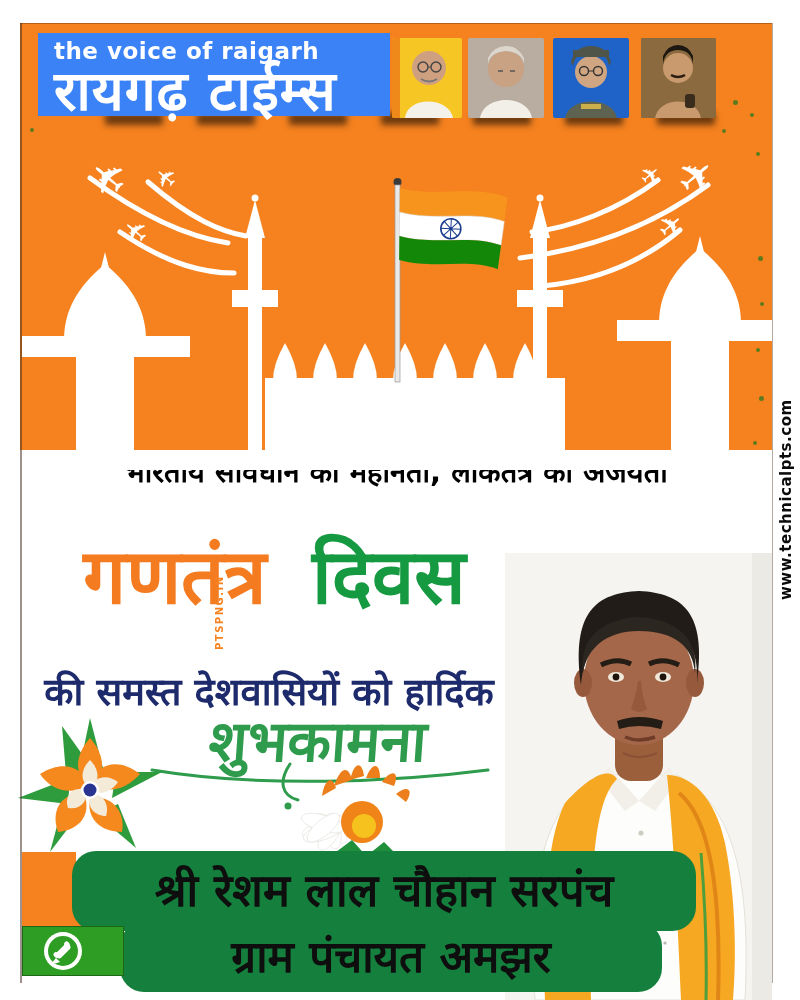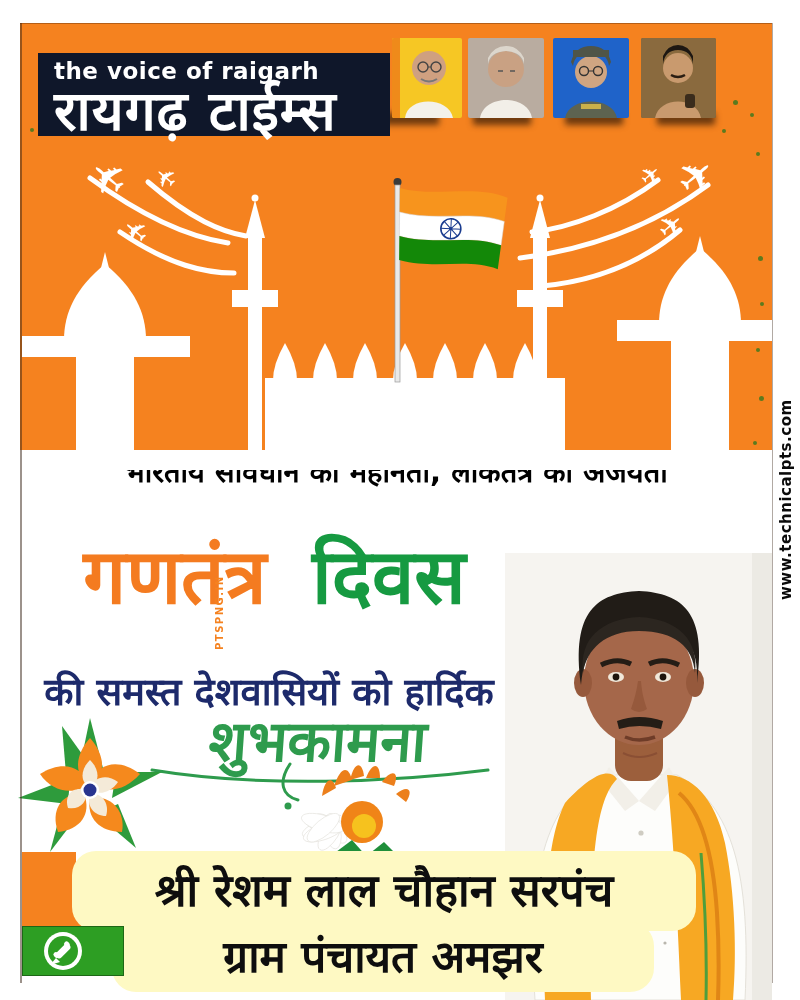--- a/index.html
+++ b/index.html
@@ -7,22 +7,22 @@
          font-family:"DejaVu Sans",sans-serif;}
   .abs{position:absolute;}
 
   
   .orange-zone{left:20px;top:23px;width:752px;height:427px;background:#f5821f;
                border-top:1px solid rgba(60,30,10,.35);}
   .frame{left:20px;top:23px;width:750px;height:960px;border-left:2px solid rgba(60,40,25,.5);
          border-right:1px solid rgba(60,40,25,.4);pointer-events:none;z-index:9;}
 
   
-  .banner{left:38px;top:33px;width:352px;height:83px;background:#0f172a;color:#fff;
-          padding:6px 0 0 16px;box-sizing:border-box;z-index:3;margin-top:20px;}
+  .banner{left:38px;top:33px;width:352px;height:83px;background:#3b82f6;color:#fff;
+          padding:6px 0 0 16px;box-sizing:border-box;z-index:3;}
   .banner .tagline{font-size:23px;font-weight:bold;letter-spacing:.5px;line-height:1.05;}
   .banner .masthead{font-size:55px;font-weight:bold;line-height:1.05;letter-spacing:1px;}
   .banner-shadow{left:105px;top:113px;width:615px;height:12px;z-index:2;
       background:repeating-linear-gradient(90deg,rgba(35,18,6,.65) 0 58px,rgba(35,18,6,0) 58px 92px);
       filter:blur(3px);}
 
   
   .portrait{top:38px;width:70px;height:80px;overflow:hidden;z-index:3;border-radius:2px;}
   .portrait svg{display:block;}
 
@@ -40,24 +40,24 @@
 
   .greeting-line{left:28px;top:664px;width:482px;text-align:center;color:#1d2a6b;
                  font-size:38px;font-weight:800;}
   .wish{left:118px;top:700px;width:400px;text-align:center;color:#2e9b4d;
         font-size:57px;font-weight:800;transform:skewX(-4deg);}
 
   
   .photo{left:505px;top:553px;width:267px;height:447px;background:#f6f4f0;z-index:1;}
 
   
-  .plate{background:#fef9c3;border-radius:24px;color:#0e0e0e;font-weight:800;text-align:center;
+  .plate{background:#15803d;border-radius:24px;color:#0e0e0e;font-weight:800;text-align:center;
          z-index:3;}
   .plate-name{left:72px;top:851px;width:624px;height:80px;font-size:45px;line-height:80px;}
-  .plate-org{left:112px;top:922px;width:542px;height:70px;font-size:44px;line-height:70px;z-index:3;}
+  .plate-org{left:120px;top:922px;width:542px;height:70px;font-size:44px;line-height:70px;z-index:3;}
   .orange-tab-v{left:22px;top:852px;width:54px;height:76px;background:#f5821f;z-index:2;}
   .orange-tab-h{left:22px;top:916px;width:262px;height:14px;background:#f5821f;z-index:2;}
   .wa-box{left:22px;top:926px;width:102px;height:50px;background:#2d9e23;z-index:4;
           border:1px solid rgba(0,0,0,.35);box-sizing:border-box;}
 
   
   .side-wm{left:777px;top:330px;height:270px;writing-mode:vertical-rl;transform:rotate(180deg);
            font-size:15px;font-weight:bold;color:#0a0a0a;letter-spacing:.5px;z-index:5;}
 
   .dot{position:absolute;border-radius:50%;background:#5c7a1e;}

